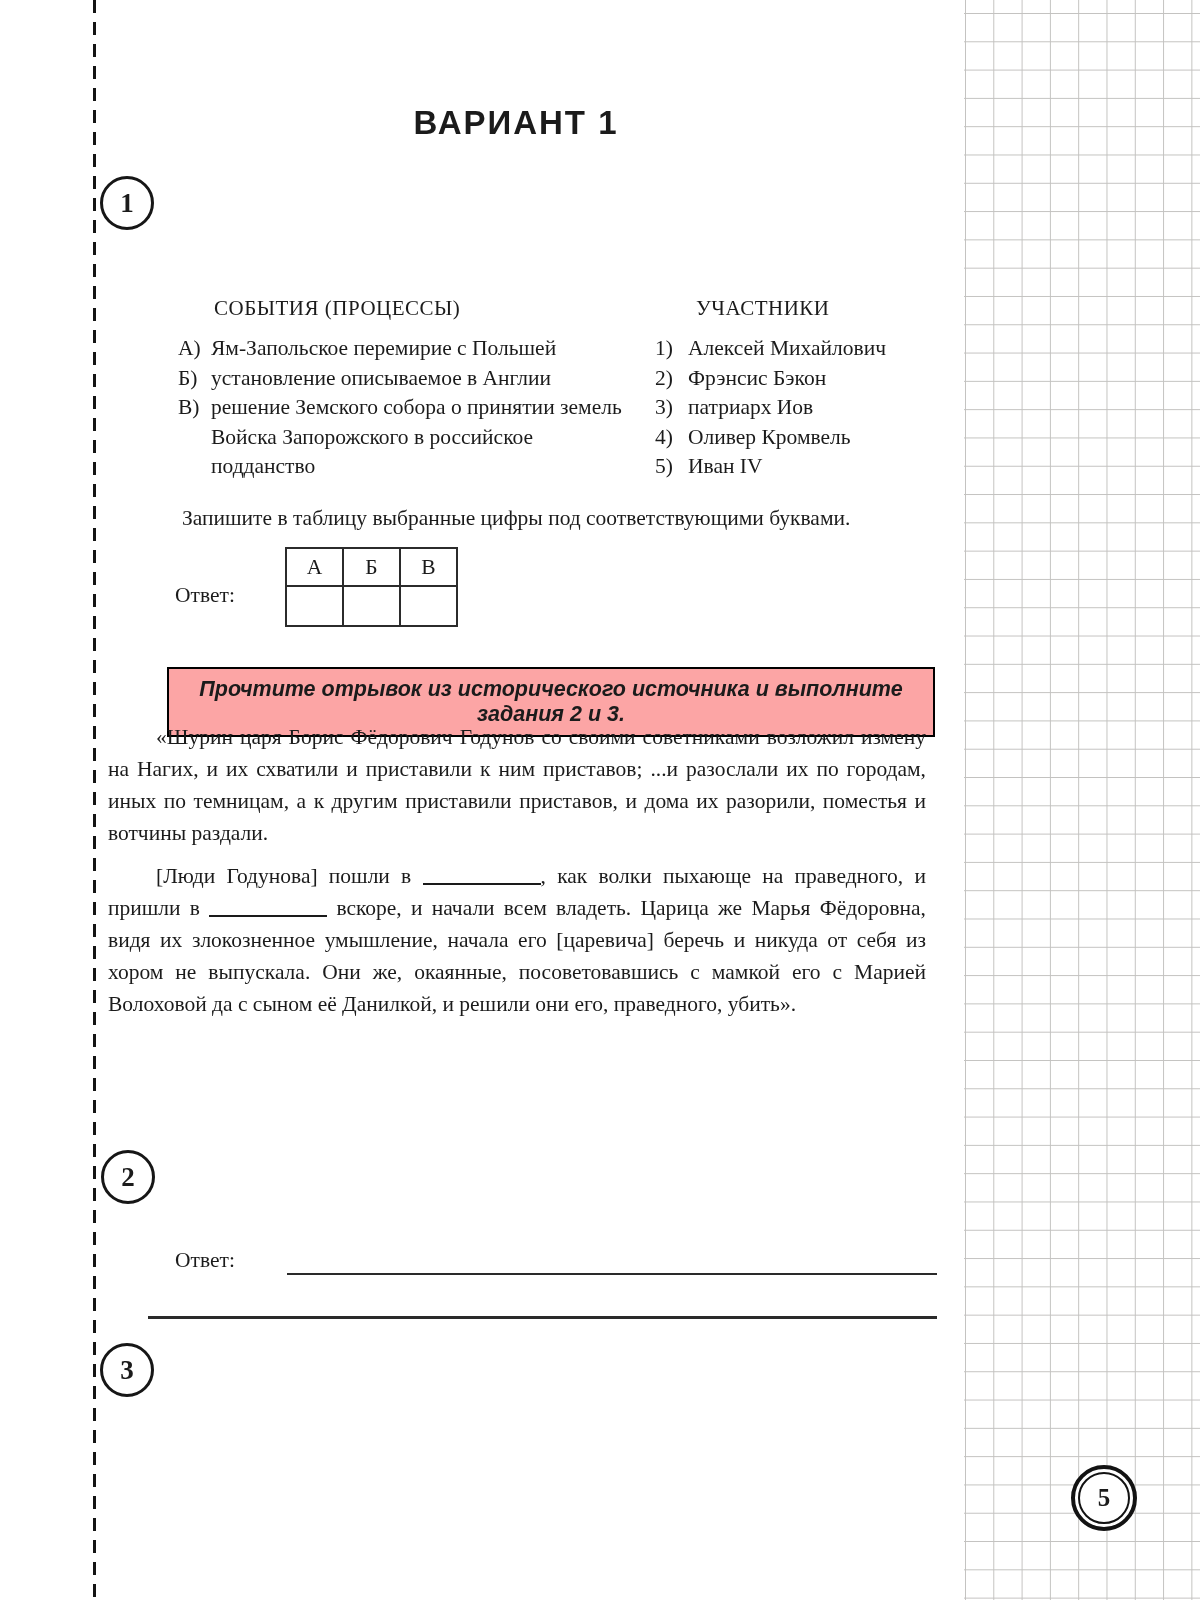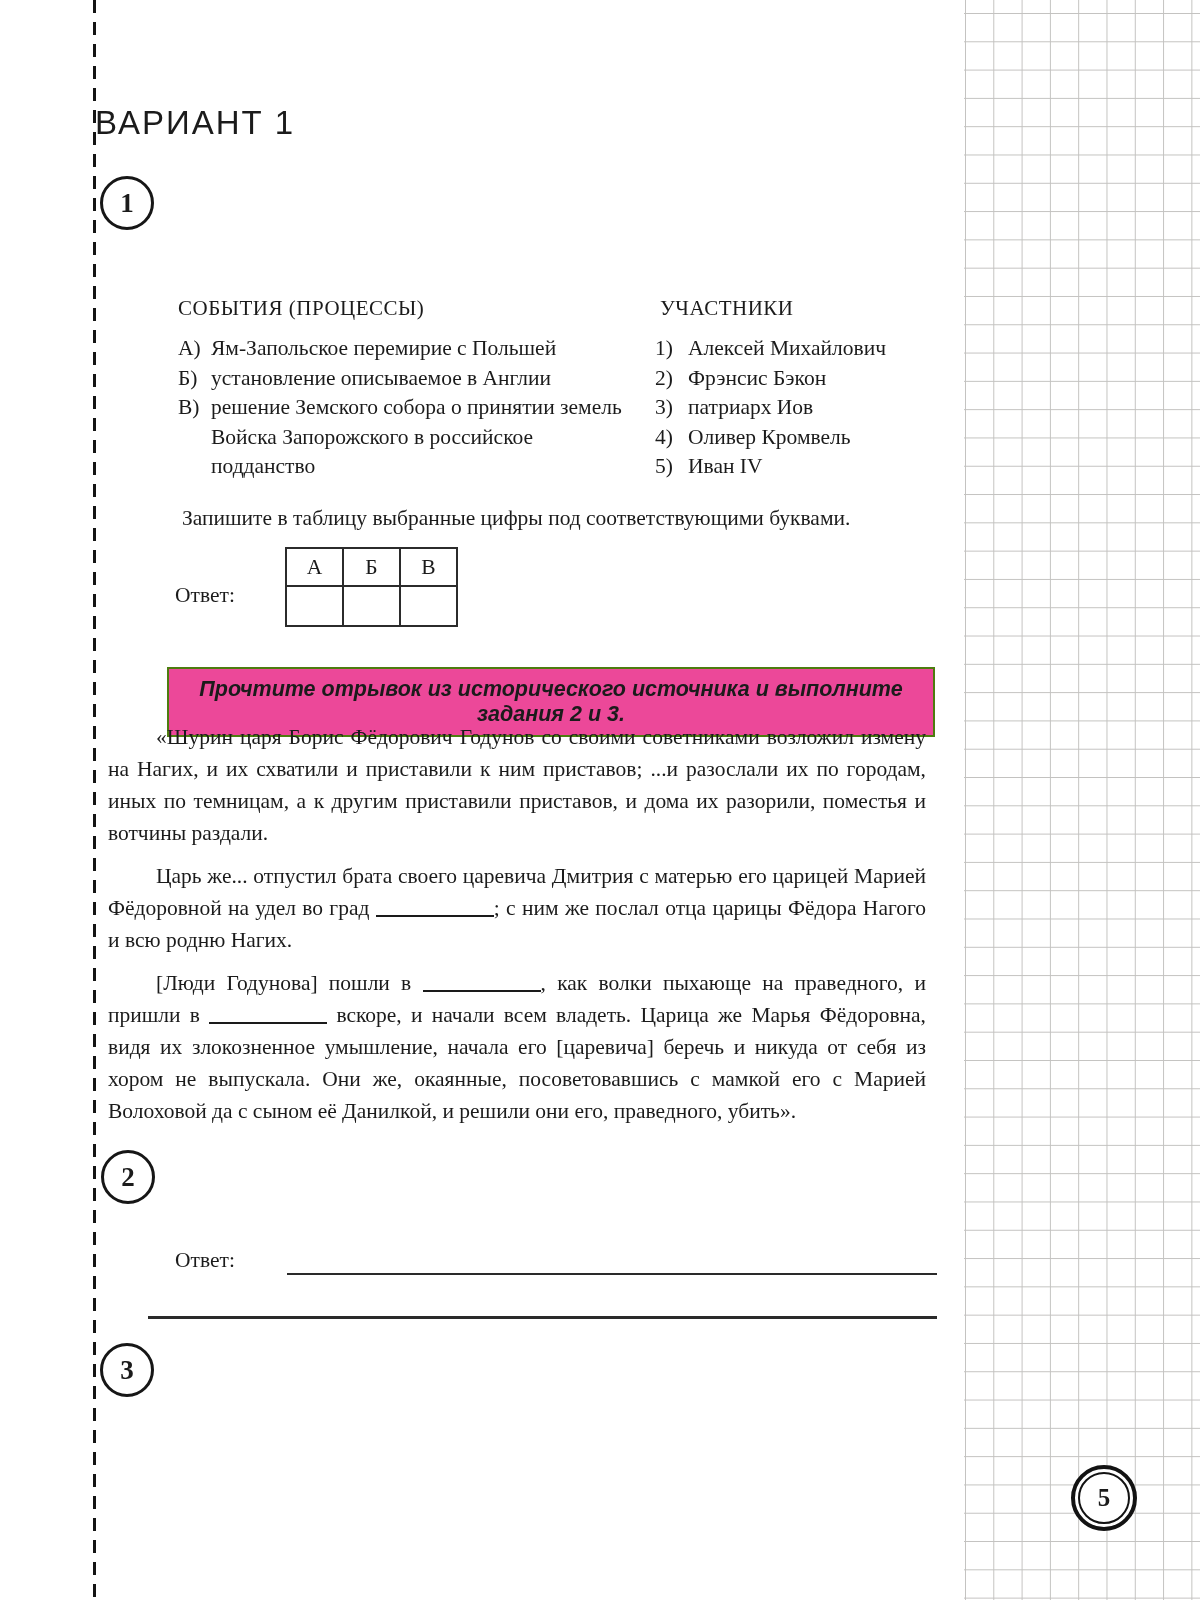--- a/index.html
+++ b/index.html
@@ -9,47 +9,47 @@
   
   .grid-paper{position:absolute;left:964px;top:0;width:236px;height:1600px;
     background-image:linear-gradient(to right,#c3c2c0 1px,transparent 1px),
                      linear-gradient(to bottom,#c3c2c0 1px,transparent 1px);
     background-size:28.3px 28.3px;background-position:1px 13px;}
 
   
   .dashed-rule{position:absolute;left:93px;top:0;width:3px;height:1600px;
     background:repeating-linear-gradient(to bottom,#141414 0 13px,transparent 13px 22px);}
 
-  .page-title{position:absolute;left:95px;top:104px;width:842px;
-    font-family:"Liberation Sans",sans-serif;font-weight:normal;font-size:33px;letter-spacing:2px;}
+  .page-title{position:absolute;left:95px;top:104px;width:842px;text-align:center;
+    font-family:"Liberation Sans",sans-serif;font-weight:bold;font-size:33px;letter-spacing:2px;}
 
   .qcircle{position:absolute;width:48px;height:48px;border:3px solid #161616;border-radius:50%;
     text-align:center;line-height:48px;font-weight:bold;font-size:27px;background:#fff;}
 
   .qtext{position:absolute;left:175px;width:762px;font-size:21.5px;line-height:36px;text-align:justify;}
 
-  .col-header{position:absolute;font-size:21px;letter-spacing:0.5px;}
+  .col-header{position:absolute;font-size:21px;letter-spacing:0.5px;margin-left:36px;}
 
   .pair-list{position:absolute;font-size:21.5px;line-height:29.5px;}
   .pair-item{display:flex;align-items:flex-start;}
   .pair-label{flex:0 0 33px;}
   .pair-text{flex:1 1 auto;}
 
   .note-text{position:absolute;left:182px;top:506px;width:762px;font-size:21.5px;}
 
   .answer-label{position:absolute;font-size:21.5px;}
 
   .answer-table{position:absolute;left:285px;top:547px;border-collapse:collapse;}
   .answer-table td{width:55px;border:2px solid #2b2b2b;text-align:center;font-size:21.5px;padding:0;}
   .answer-table .hrow td{height:36px;}
   .answer-table .brow td{height:38px;}
 
   .instr-box{position:absolute;left:167px;top:667px;width:768px;box-sizing:border-box;
-    border:2px solid #4d7c0f;padding:8px 4px;text-align:center;
-    font-family:"Liberation Sans",sans-serif;font-weight:bold;font-style:italic;font-size:21.5px;background:#ec4899;}
+    border:2px solid #000000;padding:8px 4px;text-align:center;
+    font-family:"Liberation Sans",sans-serif;font-weight:bold;font-style:italic;font-size:21.5px;background:#fca5a5;}
 
   .passage{position:absolute;left:97px;top:710px;width:840px;}
   .passage p{margin:11px;text-indent:48px;text-align:justify;font-size:21.5px;line-height:32px;}
   .blank-line{display:inline-block;width:118px;height:2px;background:#1a1a1a;vertical-align:-2px;}
 
   .answer-rule{position:absolute;height:2px;background:#2a2a2a;}
 
   .page-num-outer{position:absolute;left:1071px;top:1465px;width:58px;height:58px;
     border:4px solid #131313;border-radius:50%;background:#fff;}
   .page-num-inner{position:absolute;left:3px;top:3px;right:3px;bottom:3px;
@@ -125,21 +125,20 @@
           <td></td>
           <td></td>
         </tr>
     </tbody>
   </table>
 
   <div class="instr-box">Прочтите отрывок из исторического источника и выполните задания 2 и 3.</div>
 
   <div class="passage" id="passage">
       <p>«Шурин царя Борис Фёдорович Годунов со своими советниками возложил измену на Нагих, и их схватили и приставили к ним приставов; ...и разослали их по городам, иных по темницам, а к другим приставили приставов, и дома их разорили, поместья и вотчины раздали.</p>
-      <p>Царь же... отпустил брата своего царевича Дмитрия с матерью его царицей Марией Фёдоровной на удел во град <span class="blank-line"></span>; с ним же послал отца царицы Фёдора Нагого и всю родню Нагих.</p>
       <p>[Люди Годунова] пошли в <span class="blank-line"></span>, как волки пыхающе на праведного, и пришли в <span class="blank-line"></span> вскоре, и начали всем владеть. Царица же Марья Фёдоровна, видя их злокозненное умышление, начала его [царевича] беречь и никуда от себя из хором не выпускала. Они же, окаянные, посоветовавшись с мамкой его с Марией Волоховой да с сыном её Данилкой, и решили они его, праведного, убить».</p>
     </div>
 
   <div class="qcircle" style="left:101px;top:1150px;">
     <span>2</span>
   </div>
 
   <div class="answer-label" style="left:175px;top:1248px;">Ответ:</div>
   <div class="answer-rule" style="left:287px;top:1273px;width:650px;"></div>
   <div class="answer-rule" style="left:148px;top:1316px;width:789px;height:3px;"></div>

